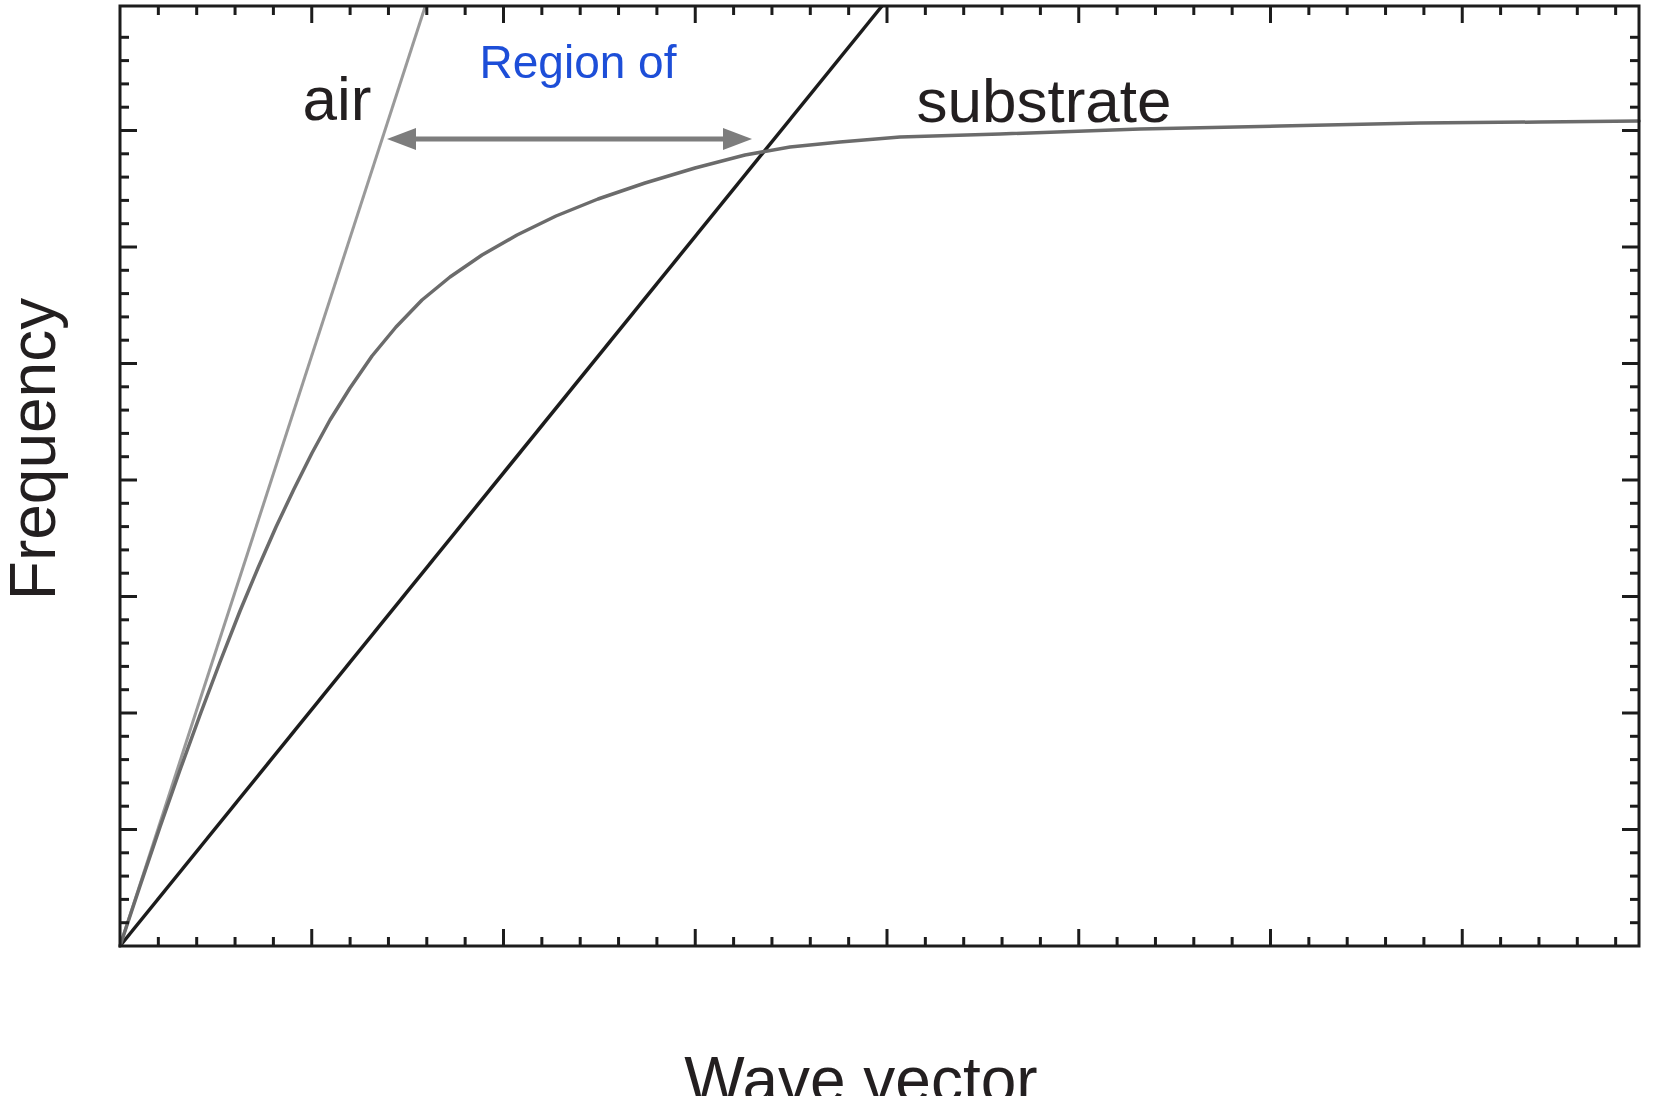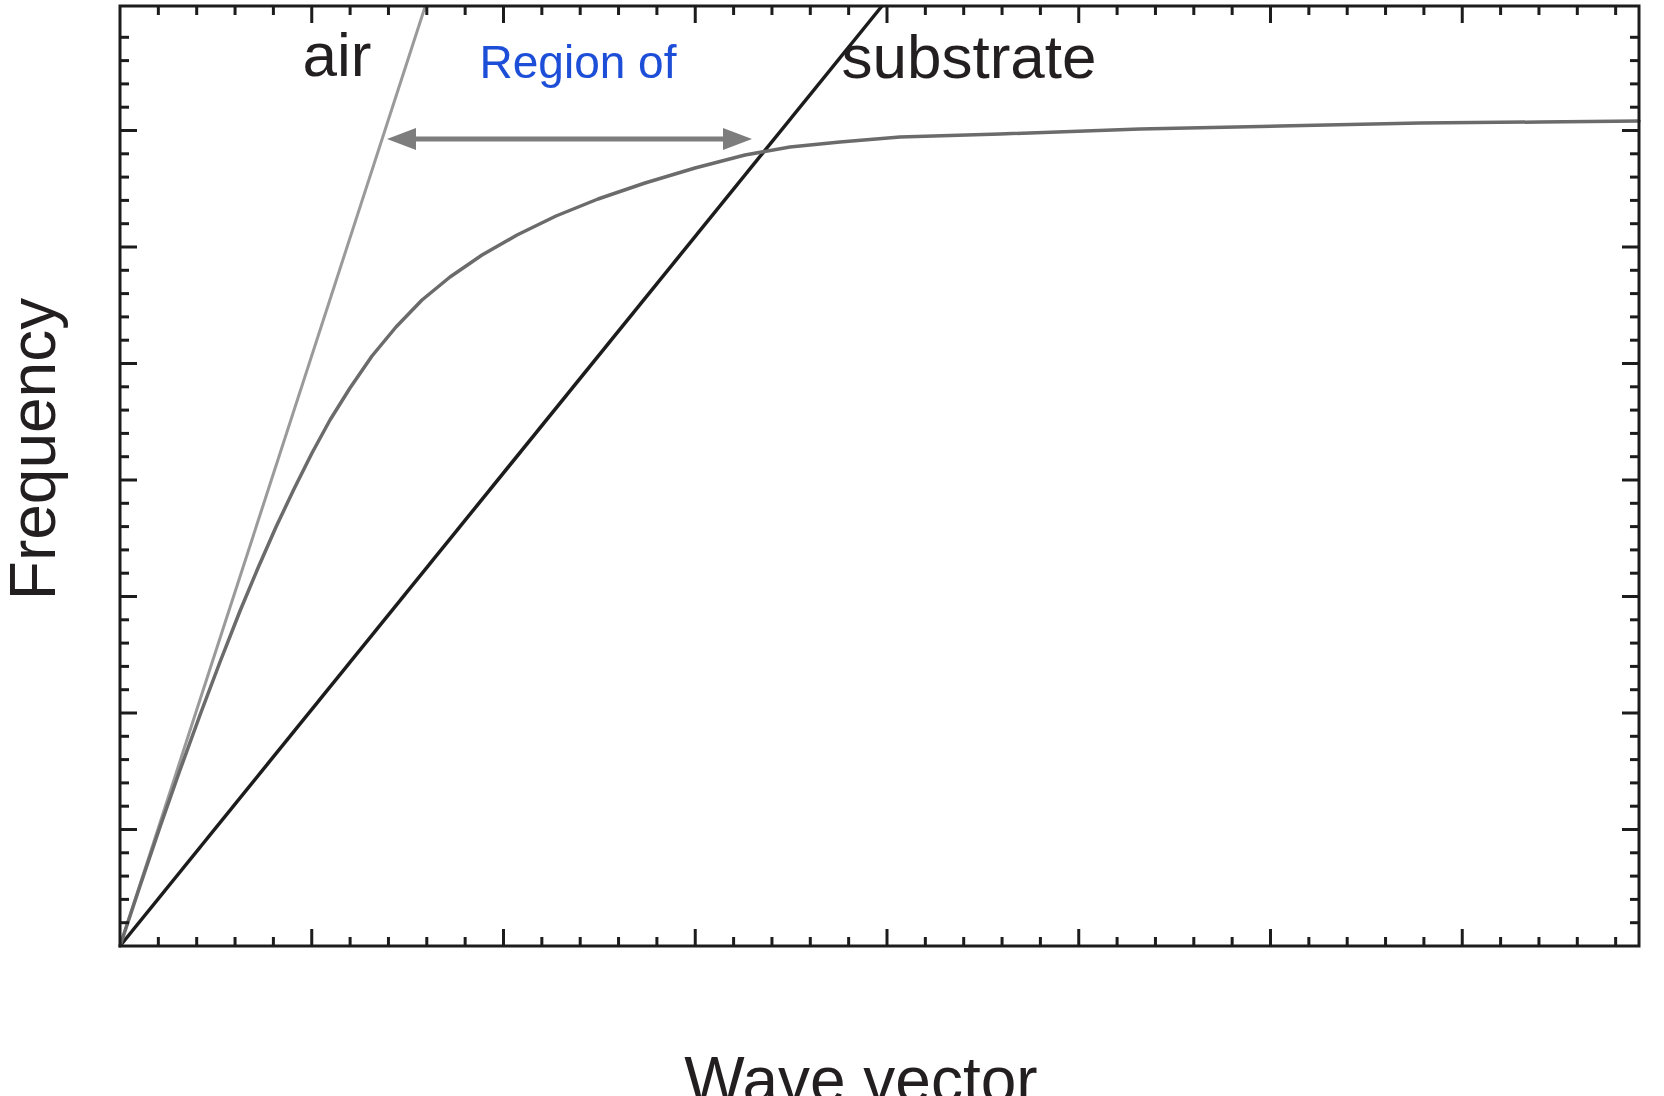--- a/index.html
+++ b/index.html
@@ -19,24 +19,24 @@
     width: 1664px; height: 1096px;
     display: block;
   }
   .lbl {
     position: absolute;
     color: #231f20;
     white-space: nowrap;
     line-height: 1;
     user-select: none;
   }
-  .lbl-big  { font-size: 62px; }
+  .lbl-big  { font-size: 62px; margin-top: 44px; }
   .lbl-axis { font-size: 64px; }
   .lbl-air        { left: 337px;  top: 55px;   transform: translate(-50%,-50%); }
-  .lbl-substrate  { left: 969px; top: 57px;   transform: translate(-50%,-50%); }
+  .lbl-substrate  { left: 1044px; top: 57px;   transform: translate(-50%,-50%); }
   .lbl-spp        { left: 1406px; top: 184px;  transform: translate(-50%,-50%); }
   .lbl-freq       { left: 33px;   top: 449px;  transform: translate(-50%,-50%) rotate(-90deg); }
   .lbl-wavevector { left: 861px;  top: 1080px; transform: translate(-50%,-50%); }
   .annotation {
     position: absolute;
     left: 578px; top: 36px;
     transform: translateX(-50%);
     font-size: 46px;
     line-height: 52px;
     color: #1d4ed8;

